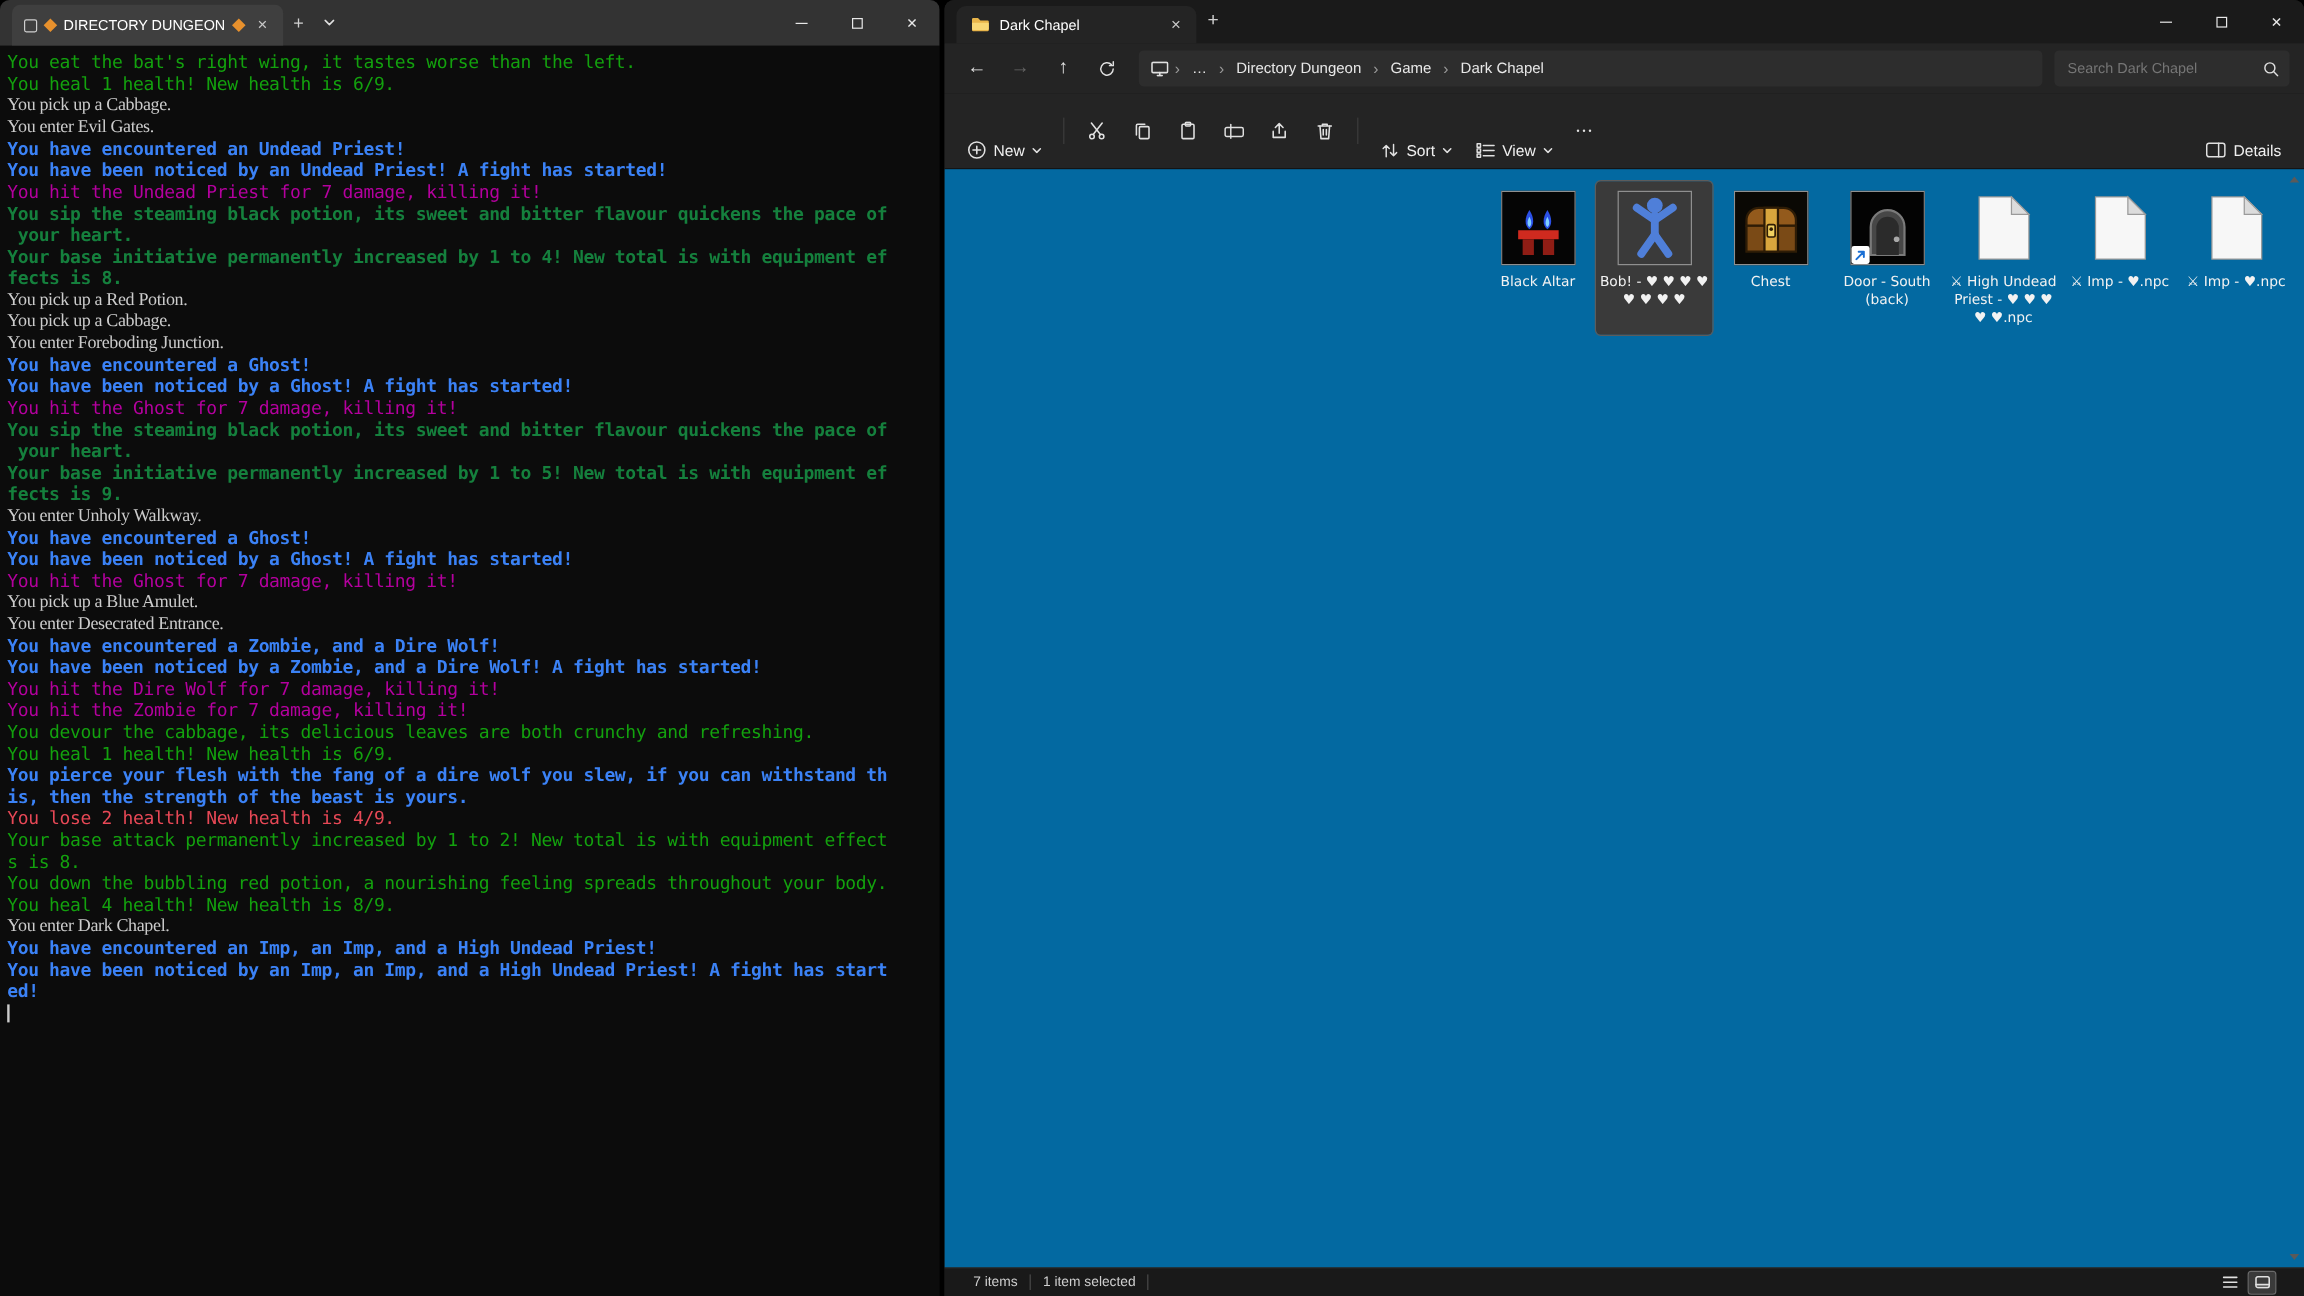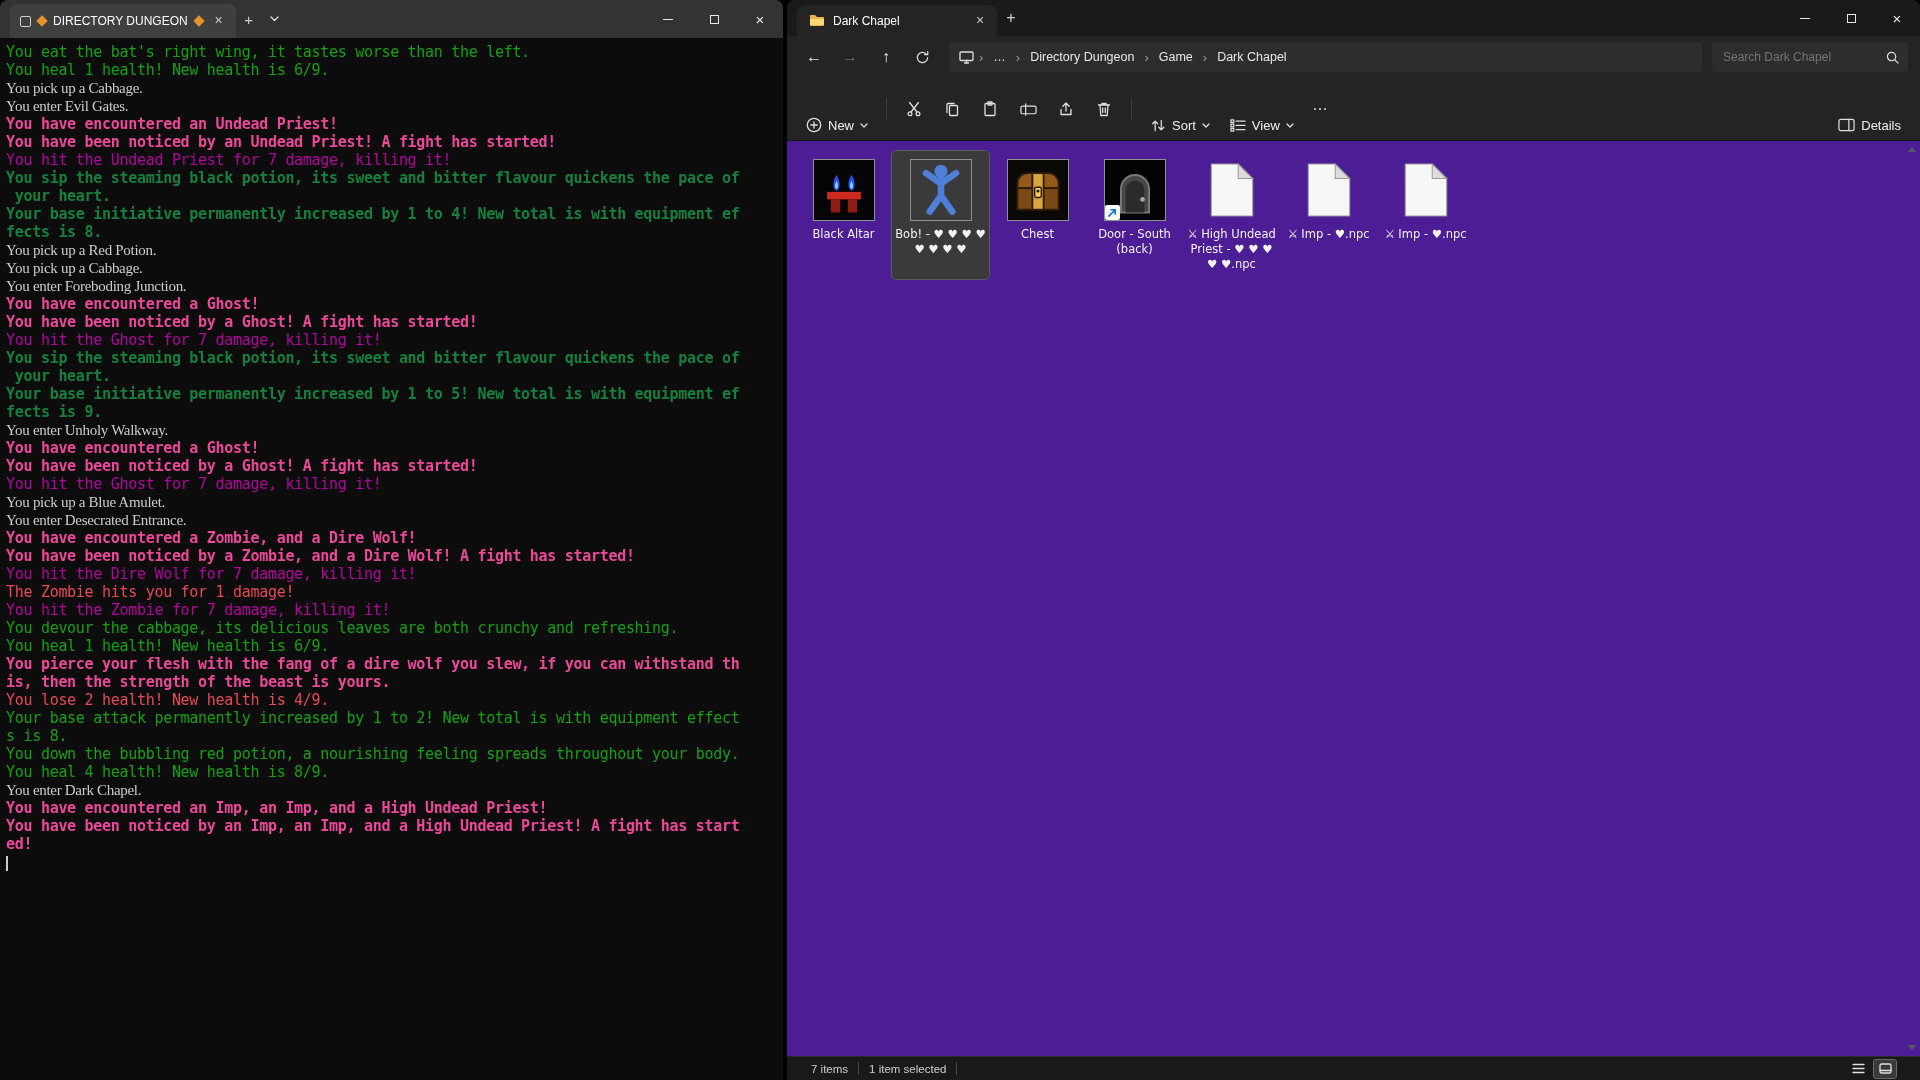--- a/index.html
+++ b/index.html
@@ -23,21 +23,21 @@
   .win-controls { margin-left:auto; display:flex; align-self:flex-start; }
   .win-btn { width:46px; height:38px; display:flex; align-items:center; justify-content:center; color:#e8e8e8; }
   .glyph-min { width:10px; height:1px; background:#e8e8e8; display:block; }
   .glyph-max { width:9px; height:9px; border:1px solid #e8e8e8; display:block; }
   .glyph-close { font-size:15px; line-height:1; }
   .term-body { flex:1; padding:5px 6px; font-family:"DejaVu Sans Mono", monospace;
                font-size:15px; line-height:18px; letter-spacing:-0.3px; overflow:hidden; }
   .ln { white-space:pre; min-height:18px; }
   .ln.green   { color:#13A10E; }
   .ln.white   { color:#CCCCCC;font-family:Liberation Serif, serif; }
-  .ln.bold    { color:#ec4899; font-weight:bold; }
+  .ln.bold    { color:#3b82f6; font-weight:bold; }
   .ln.magenta { color:#B4009E; }
   .ln.cyan    { color:#15803d;font-weight:bold; }
   .ln.red     { color:#E74856; }
   .cursor { display:inline-block; width:2px; height:15px; background:#CCCCCC; vertical-align:middle; }
 
   
   .exp { flex:1; display:flex; flex-direction:column; background:#191919; border-radius:8px 8px 0 0; overflow:hidden; }
   .exp-tabbar { flex:0 0 36px; background:#1A1A1A; display:flex; align-items:flex-end; padding-left:10px; }
   .exp-tab { height:31px; width:200px; background:#242424; border-radius:8px 8px 0 0; display:flex;
              align-items:center; gap:8px; padding:0 8px 0 12px; }
@@ -64,21 +64,21 @@
   .cmd-new, .cmd-drop, .cmd-details { display:flex; align-items:center; gap:6px; padding:0 9px; height:30px;
                     color:#f0f0f0; font-size:13px; border-radius:4px; white-space:nowrap;margin-top:32px; }
   .cmd-sep { width:1px; height:22px; background:#3C3C3C; margin:0 7px; flex:0 0 auto; }
   .cmd-icon-btn { width:36px; height:30px; display:flex; align-items:center; justify-content:center; border-radius:4px; }
   .cmd-more { width:30px; height:30px; display:flex; align-items:center; justify-content:center; gap:2.5px; border-radius:4px; }
   .dot { width:2.5px; height:2.5px; border-radius:50%; background:#e0e0e0; }
   .spacer { flex:1; }
   svg.ic { stroke:#E0E0E0; fill:none; stroke-width:1.3; stroke-linecap:round; stroke-linejoin:round; }
 
   .exp-content { flex:1; position:relative; padding:10px 8px; display:flex; flex-wrap:wrap;
-                 align-content:flex-start; background:#4c1d95; }
+                 align-content:flex-start; background:#0369a1;justify-content:flex-end; }
   .tile { width:97px; display:flex; flex-direction:column; align-items:center; padding:7px 2px;
           border-radius:4px; margin-right:0; }
   .tile.selected { background:#3A3A3A; outline:1px solid #5C5C5C; }
   .tile-icon { width:64px; height:64px; position:relative; display:flex; align-items:center;
                justify-content:center; margin-bottom:5px; flex:0 0 auto; }
   .img-frame { width:62px; height:62px; border:1px solid #8F8F8F; background:#000; display:flex;
                align-items:center; justify-content:center; }
   .img-frame.transparent { background:transparent; }
   .shortcut-badge { position:absolute; left:2px; bottom:2px; width:15px; height:15px; background:#ffffff;
                     border-radius:2px; display:flex; align-items:center; justify-content:center; }
@@ -184,21 +184,20 @@
           <div class="ln white">You pick up a Blue Amulet.</div>
 
           <div class="ln white">You enter Desecrated Entrance.</div>
 
           <div class="ln bold">You have encountered a Zombie, and a Dire Wolf!</div>
 
           <div class="ln bold">You have been noticed by a Zombie, and a Dire Wolf! A fight has started!</div>
 
           <div class="ln magenta">You hit the Dire Wolf for 7 damage, killing it!</div>
 
-          <div class="ln red">The Zombie hits you for 1 damage!</div>
 
           <div class="ln magenta">You hit the Zombie for 7 damage, killing it!</div>
 
           <div class="ln green">You devour the cabbage, its delicious leaves are both crunchy and refreshing.</div>
 
           <div class="ln green">You heal 1 health! New health is 6/9.</div>
 
           <div class="ln bold">You pierce your flesh with the fang of a dire wolf you slew, if you can withstand th</div>
 
           <div class="ln bold">is, then the strength of the beast is yours.</div>

